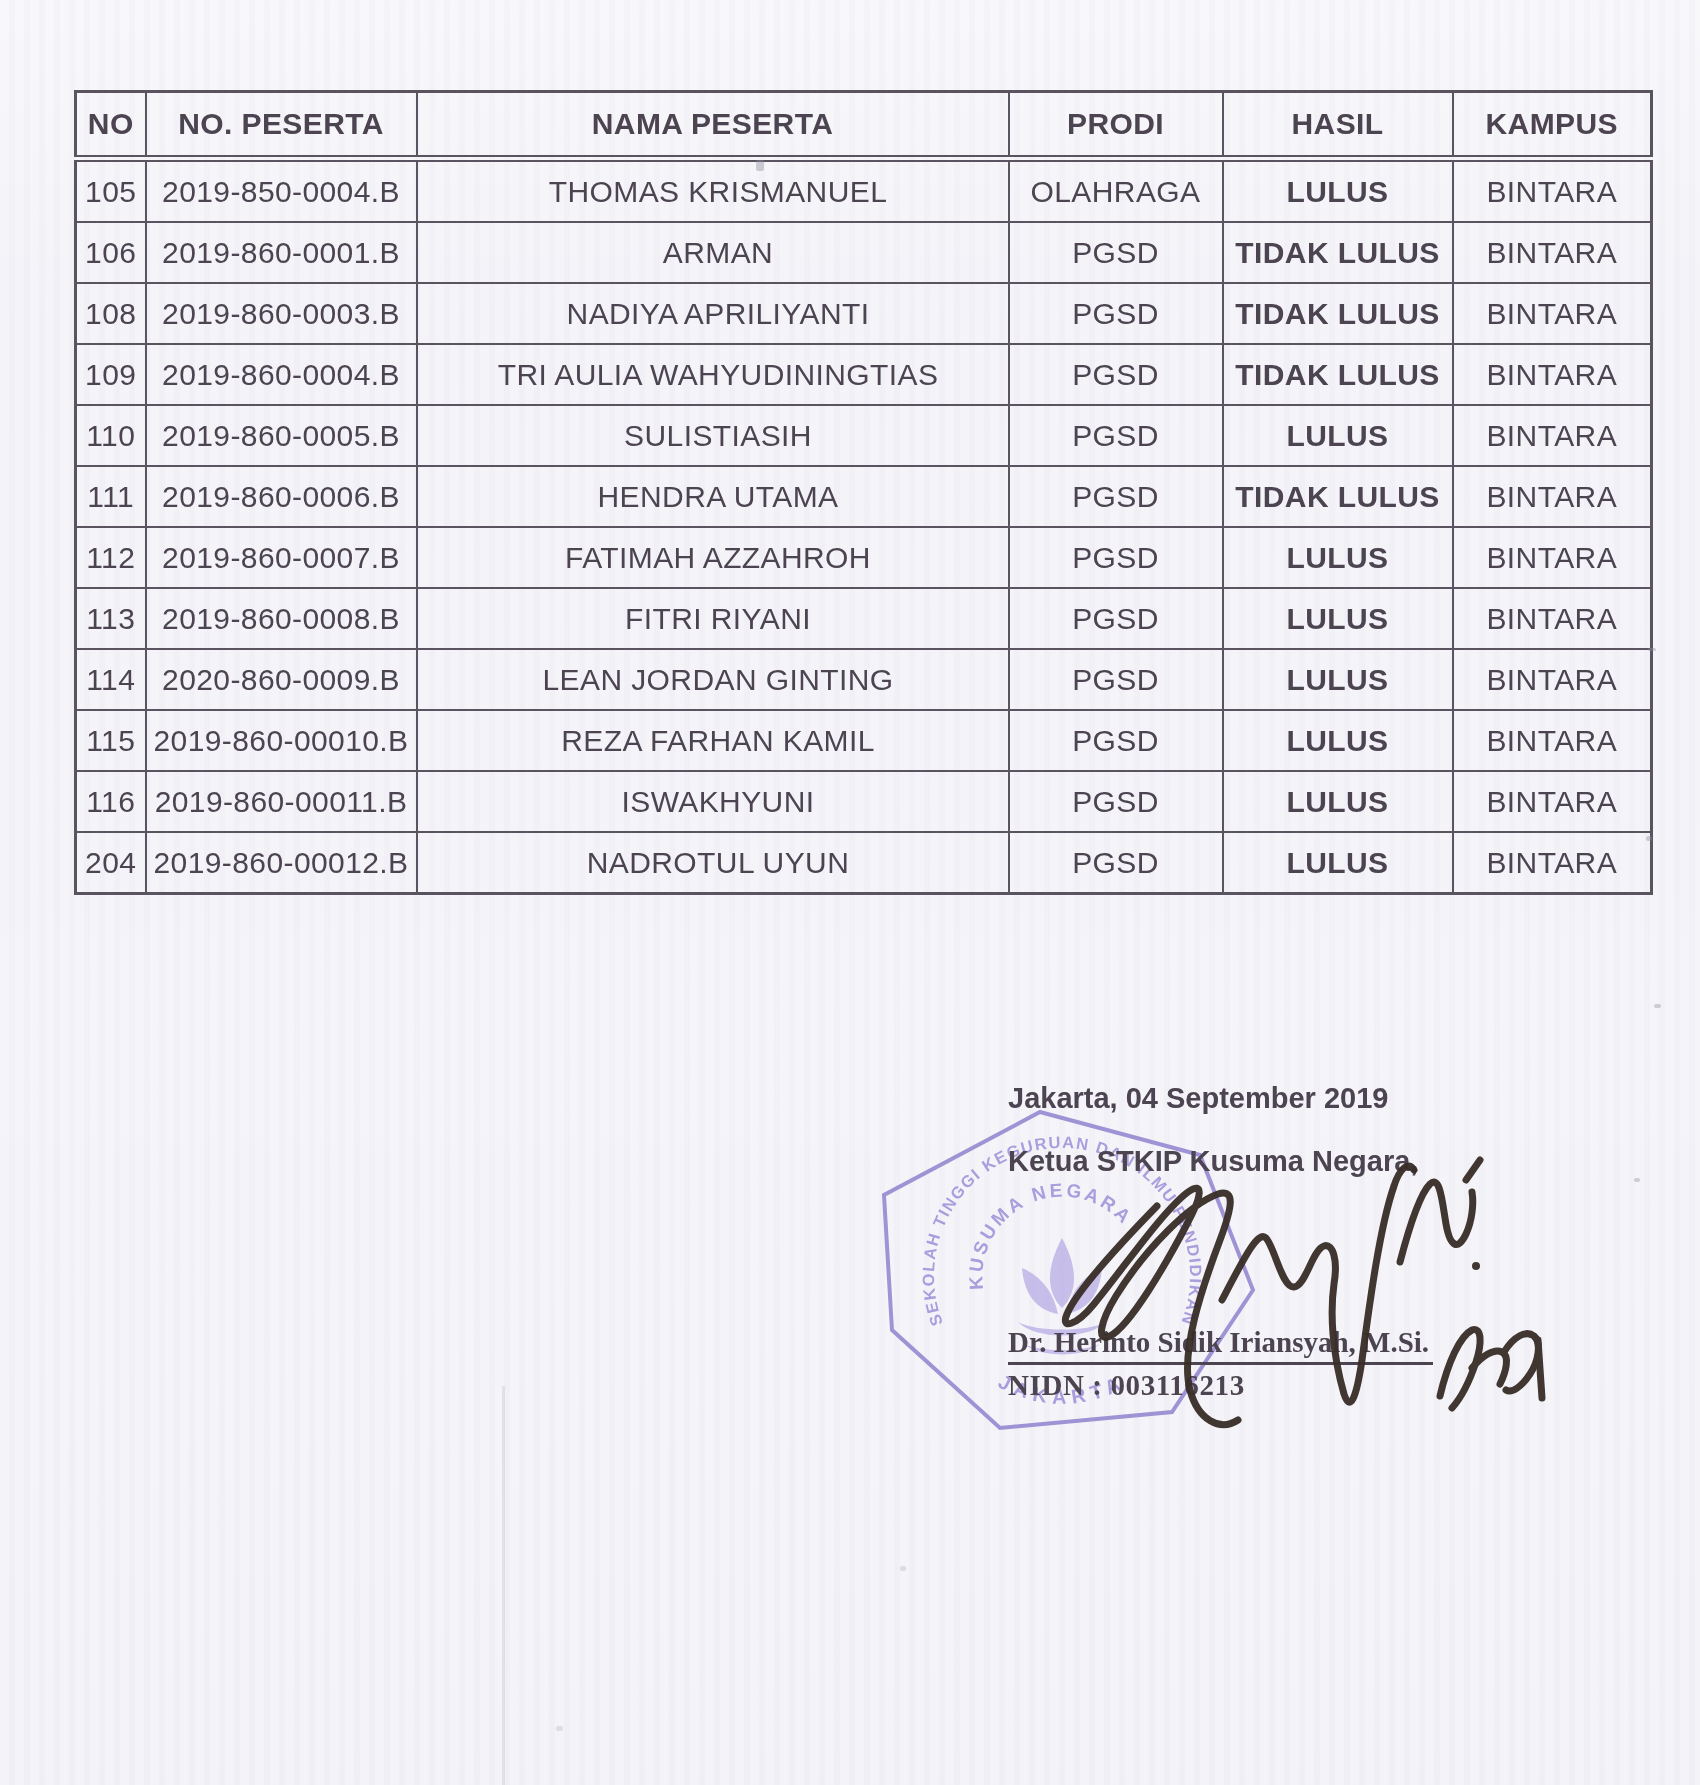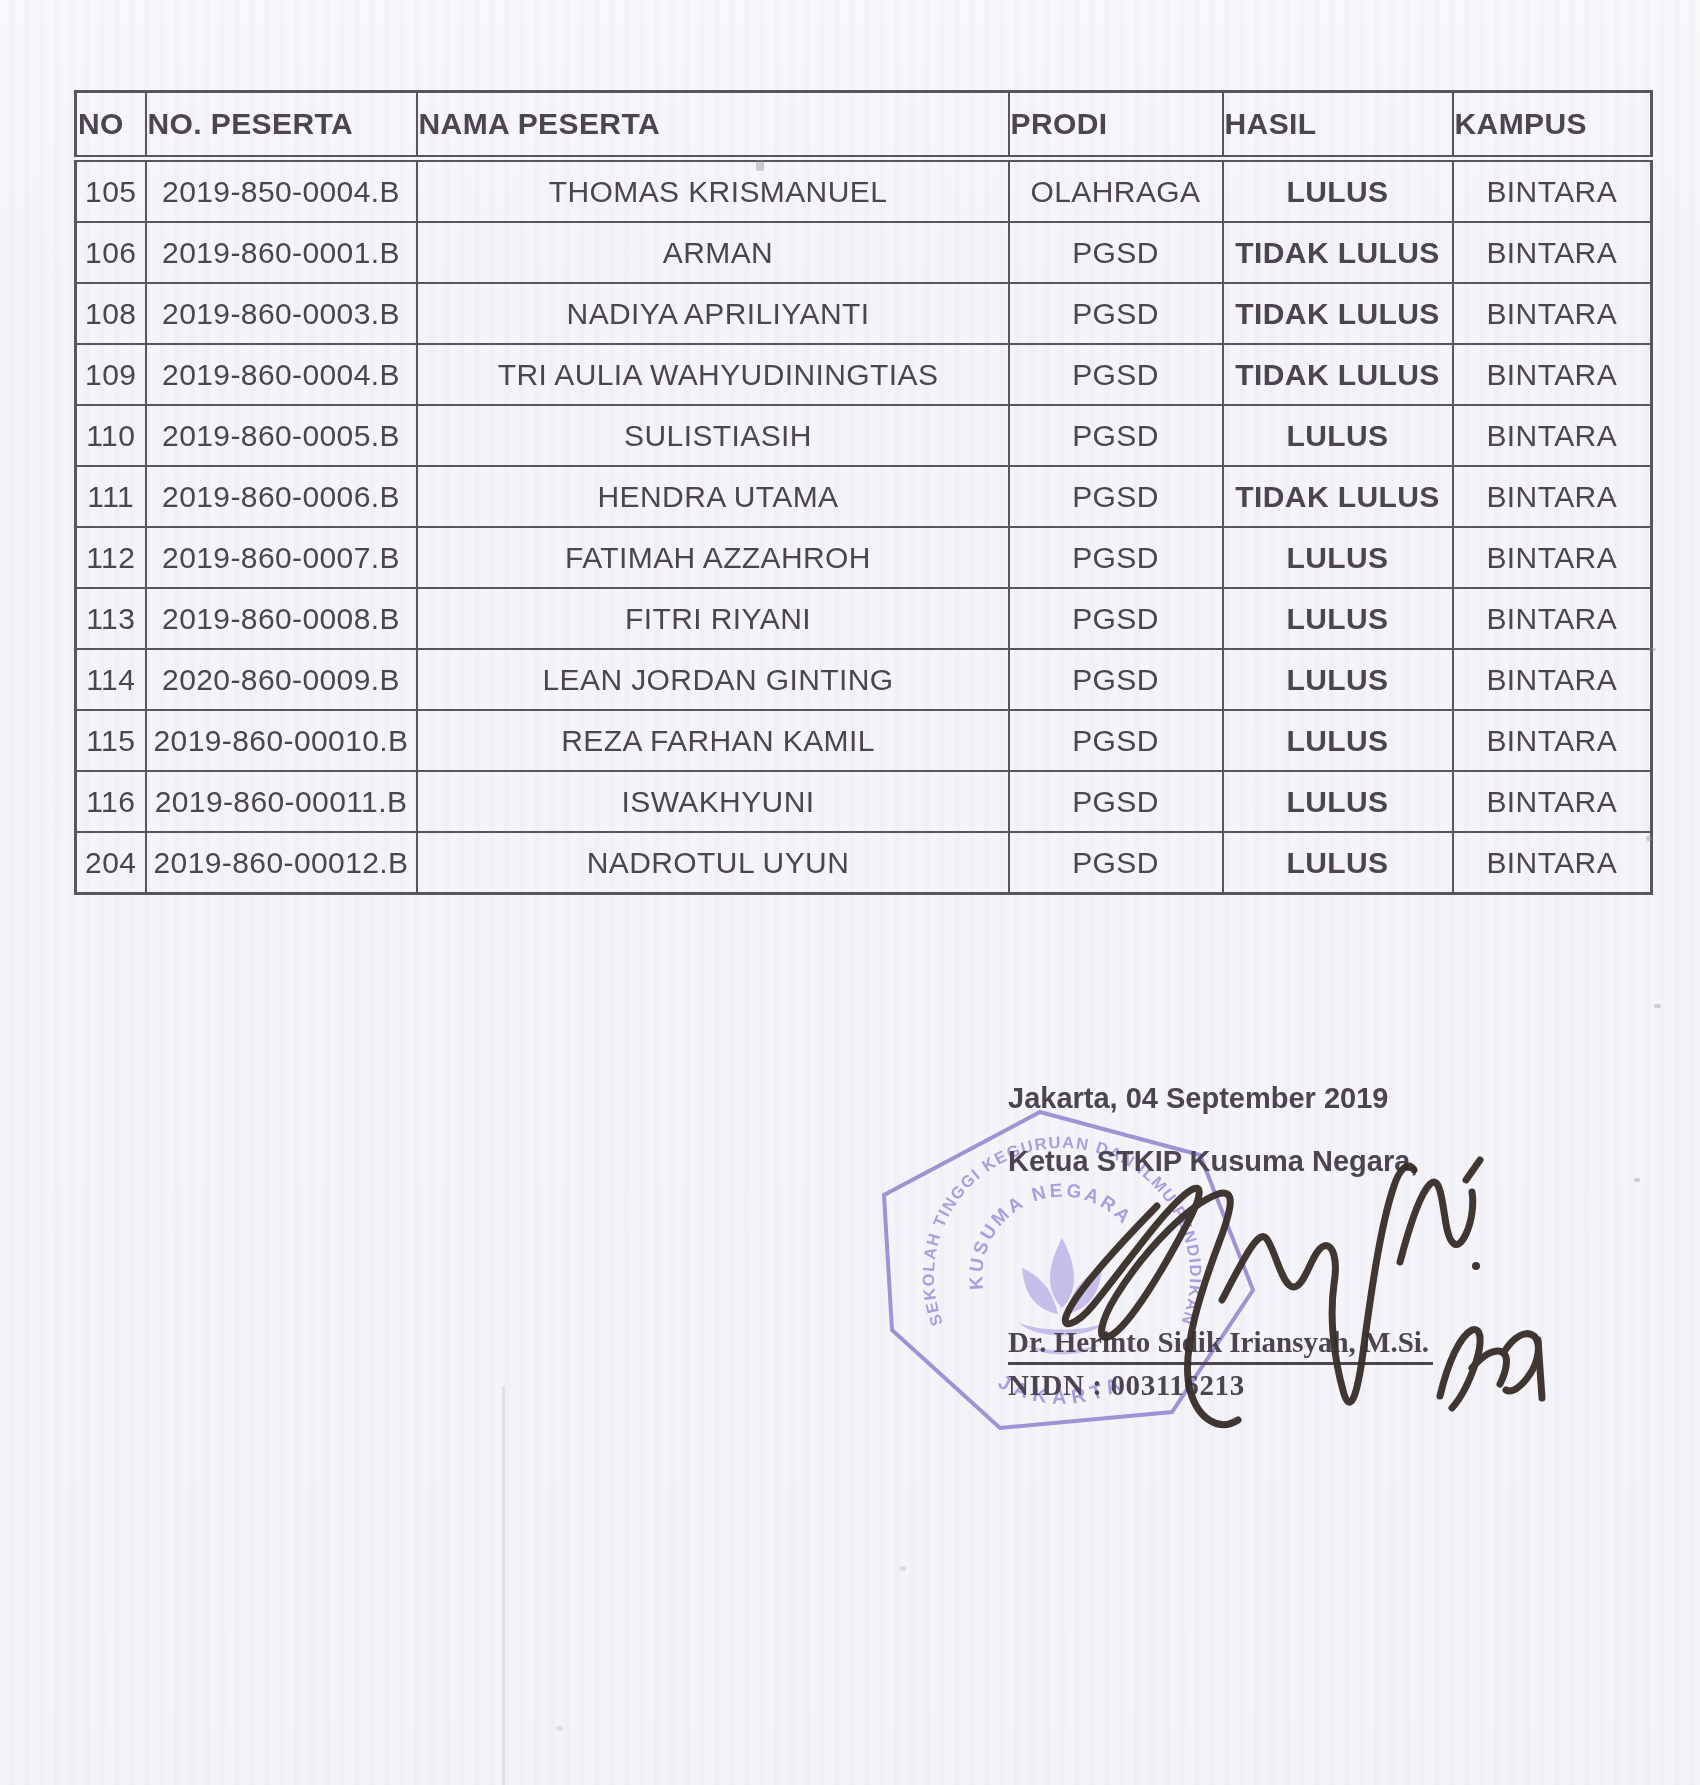--- a/index.html
+++ b/index.html
@@ -26,21 +26,21 @@
     border:2px solid #5a5360;
     font-size:30px;
     letter-spacing:.4px;
     overflow:hidden;
     white-space:nowrap;
   }
   table.results thead th{
     height:60px;
     font-weight:bold;
     border-bottom:7px double #5a5360;
-    text-align:left;
+    text-align:center;
   }
   table.results tbody td{ height:57px; text-align:center; }
   td.c-nama{ text-align:left; padding-left:12px; }
   td.c-hasil{ font-weight:bold; }
   th.h-no{ }
   col.w-no{width:70px;} col.w-pes{width:271px;} col.w-nama{width:592px;}
   col.w-prodi{width:214px;} col.w-hasil{width:230px;} col.w-kampus{width:199px;}
 
   
   .sig-text{ position:absolute; left:1008px; font-size:29px; line-height:36px; z-index:2;font-weight:bold; }

